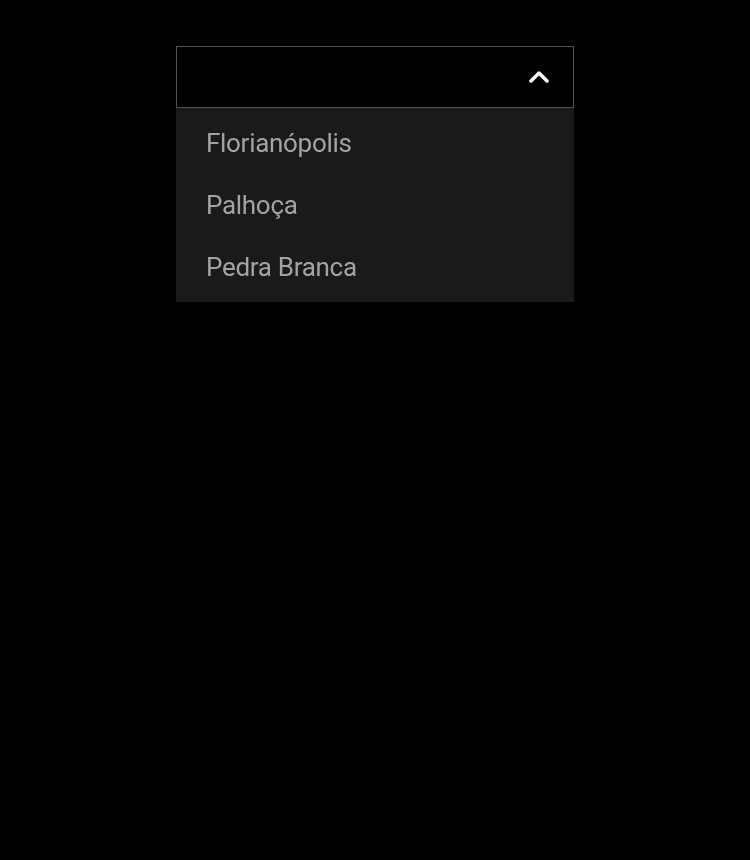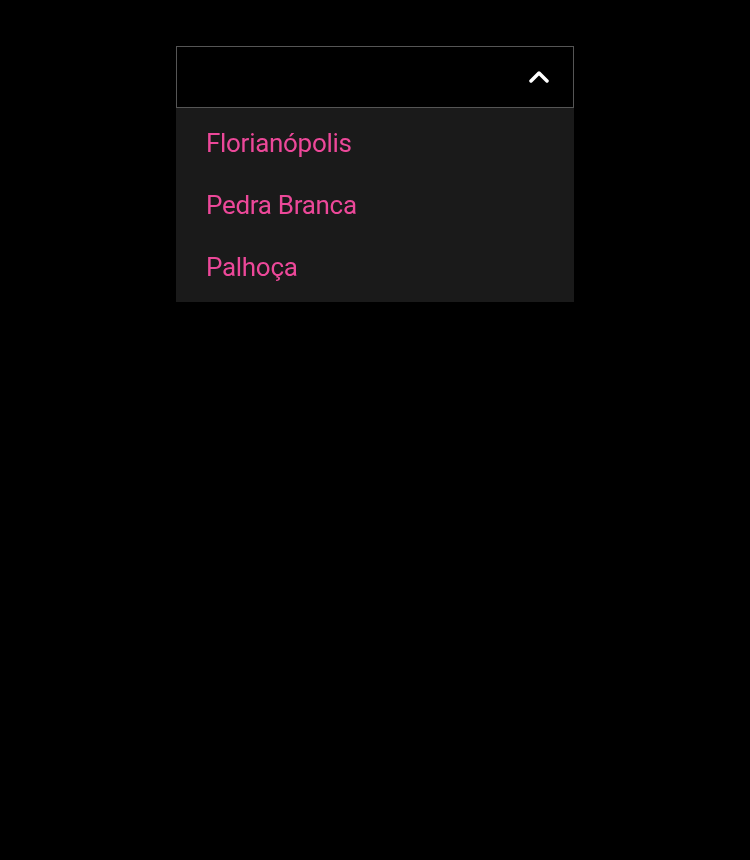--- a/index.html
+++ b/index.html
@@ -38,21 +38,21 @@
     .chevron-up svg {
       display: block;
     }
     .dropdown-list {
       width: 100%;
       background-color: #1a1a1a;
       padding: 0;
     }
     .dropdown-item {
       padding: 16px 30px;
-      color: #ec4899;
+      color: #a3a3a3;
       font-size: 26px;
       font-weight: 400;
       cursor: pointer;
       letter-spacing: -0.3px;
     }
     .dropdown-item:first-child {
       padding-top: 20px;
     }
     .dropdown-item:last-child {
       padding-bottom: 20px;
@@ -64,16 +64,16 @@
 <div class="dropdown-container">
   <div class="dropdown-trigger">
     <span class="chevron-up">
       <svg width="20" height="12" viewBox="0 0 20 12" fill="none">
         <path d="M2 10 L10 2 L18 10" stroke="#ffffff" stroke-width="3.5" stroke-linecap="round" stroke-linejoin="round"></path>
       </svg>
     </span>
   </div>
   <div class="dropdown-list">
     <div class="dropdown-item">Florianópolis</div>
+    <div class="dropdown-item">Palhoça</div>
     <div class="dropdown-item">Pedra Branca</div>
-    <div class="dropdown-item">Palhoça</div>
   </div>
 </div>
 
 </body></html>

